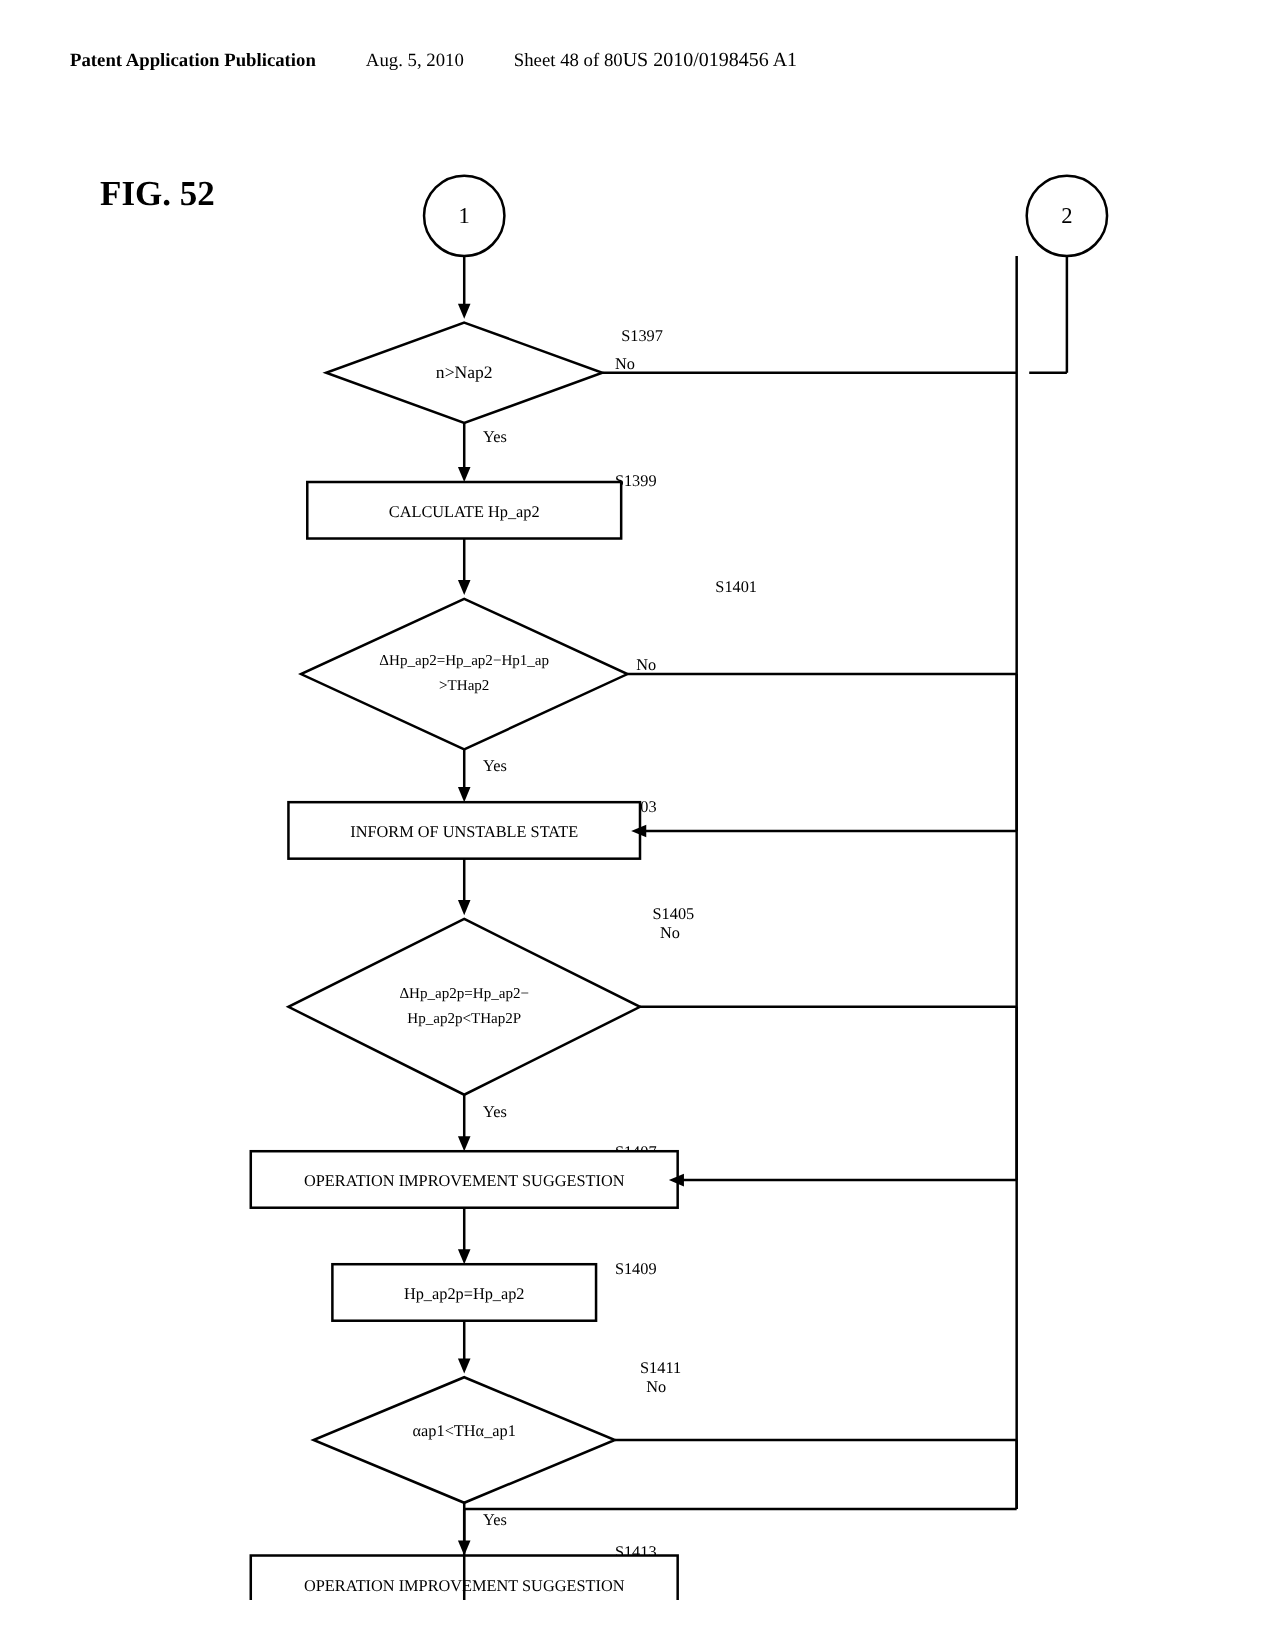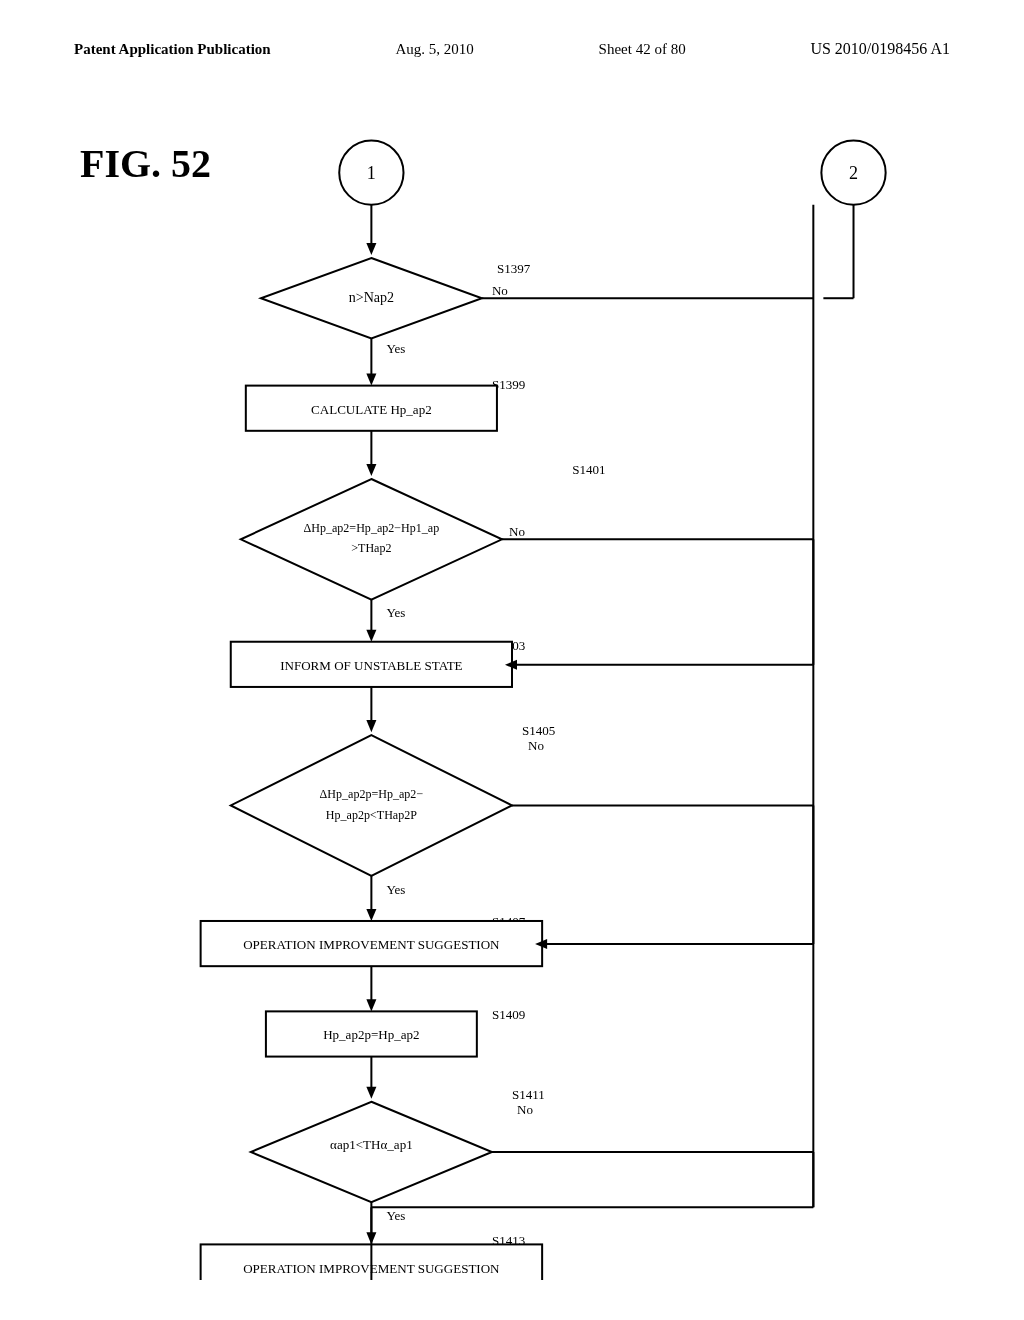--- a/index.html
+++ b/index.html
@@ -12,69 +12,69 @@
       overflow: hidden;
     }
 
     .page-header {
       position: absolute;
       top: 40px;
       left: 0;
       right: 0;
       display: flex;
       align-items: center;
-      justify-content: space-between;
-      padding: 0 74px;
+      padding: 0 56px;
       font-size: 15px;
     }
 
     .header-left {
       font-weight: bold;
       font-size: 15px;
     }
 
     .header-center {
       font-size: 15px;
+      margin-left: 40px;
     }
 
     .header-right {
       font-size: 16px;
     }
 
     .diagram-container {
       position: absolute;
       top: 120px;
       left: 60px;
       right: 60px;
       bottom: 40px;
     }
 
     .fig-label {
       position: absolute;
       top: 20px;
       left: 20px;
-      font-size: 40px;
+      font-size: 28px;
       font-weight: bold;
     }
 
     svg.flowchart {
       position: absolute;
       top: 0;
       left: 0;
       width: 100%;
       height: 100%;
     }
   </style>
 </head>
 <body>
 
 <div class="page-header">
   <span class="header-left">Patent Application Publication</span>
   <span class="header-center">Aug. 5, 2010</span>
-  <span class="header-center">Sheet 42 of 80</span>
+  <span class="header-center">Sheet 48 of 80</span>
   <span class="header-right">US 2010/0198456 A1</span>
 </div>
 
 <div class="diagram-container">
   <span class="fig-label">FIG. 52</span>
 
   <svg class="flowchart" viewBox="0 0 900 1150">
 
     <circle cx="310" cy="50" r="32" fill="white" stroke="black" stroke-width="2"></circle>
     <text x="310" y="56" text-anchor="middle" font-size="18" font-family="Times New Roman">1</text>

